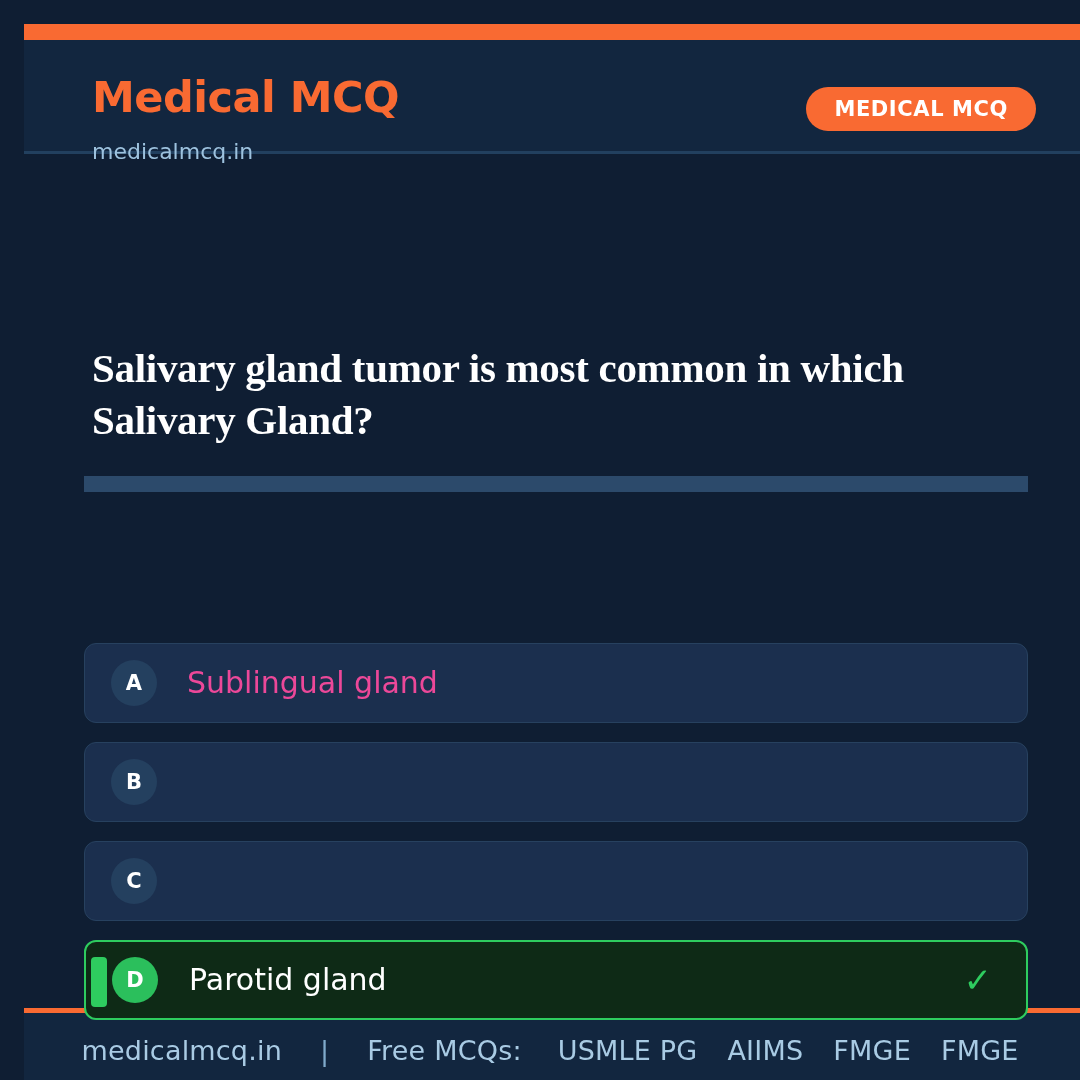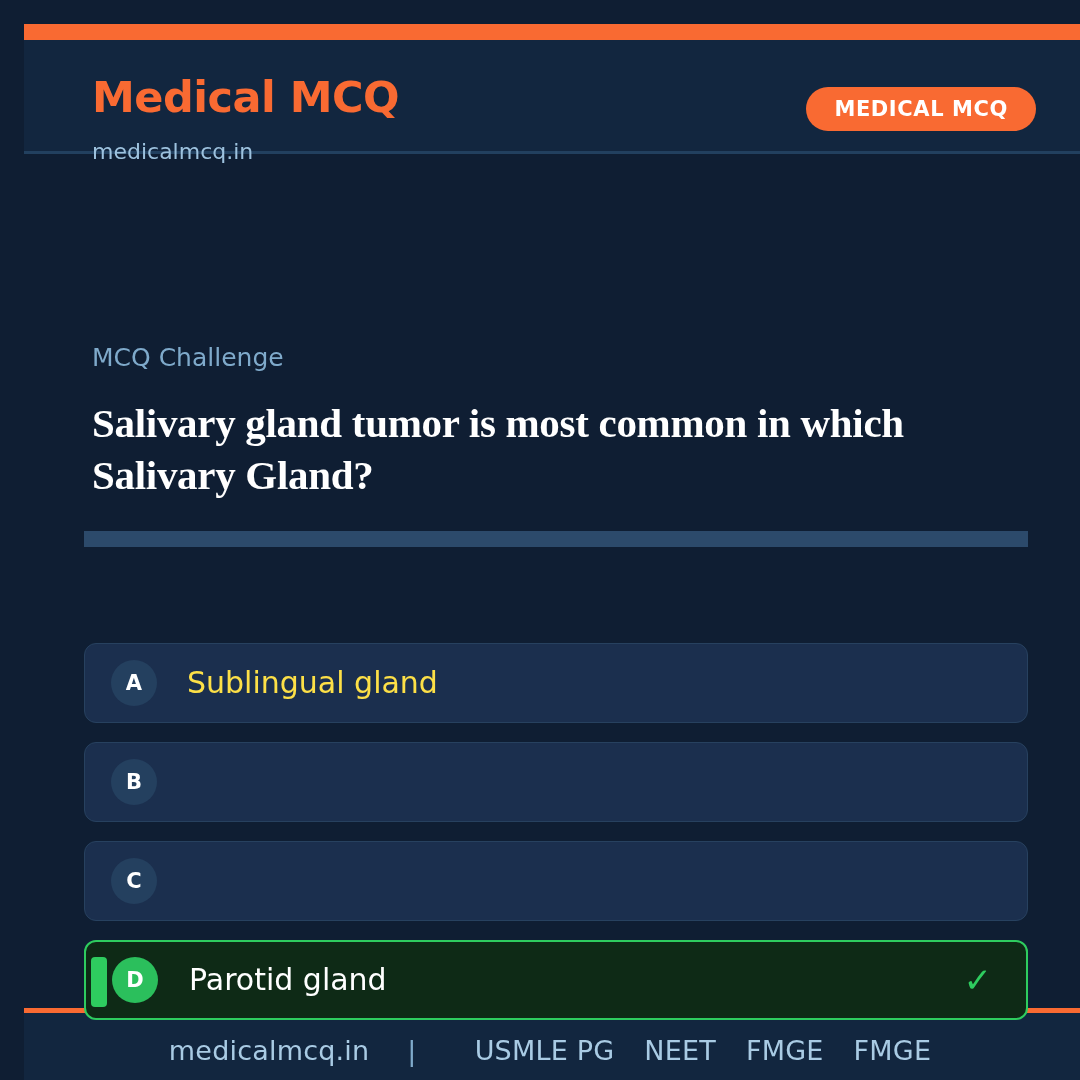--- a/index.html
+++ b/index.html
@@ -79,21 +79,21 @@
   }
   .option-badge {
     width:46px; height:46px; border-radius:50%;
     background:#24405F; color:#FFFFFF;
     font-size:21px; font-weight:bold;
     display:flex; align-items:center; justify-content:center;
     flex:0 0 auto;
   }
   .option-label {
     margin-left:22px;
-    font-size:30px; color:#fde047; line-height:1.2;
+    font-size:30px; color:#ec4899; line-height:1.2;
     white-space:nowrap;
   }
   .option-check {
     margin-left:auto;
     font-size:34px; color:#2ECC5F; font-weight:bold;
     visibility:hidden;
   }
 
   
   .option.correct {
@@ -139,21 +139,20 @@
     <div class="brand">
       <div class="brand-title">Medical MCQ</div>
       <div class="brand-sub">medicalmcq.in</div>
     </div>
     <div class="header-badge">MEDICAL MCQ</div>
   </div>
 
   <div class="body">
 
     <div class="q-block">
-      <div class="q-kicker">MCQ Challenge</div>
       <div class="q-text">Salivary gland tumor is most common in which Salivary Gland?</div>
       <div class="q-divider"></div>
     </div>
 
     <div class="options">
         <div class="option">
           <div class="option-badge">A</div>
           <div class="option-label">Sublingual gland</div>
           <div class="option-check"></div>
         </div>
@@ -172,17 +171,18 @@
           <div class="option-check">✓</div>
         </div>
       </div>
 
   </div>
 
   <div class="footer">
     <div class="footer-inner">
       <span>medicalmcq.in</span>
       <span class="footer-sep">|</span>
-      <span class="footer-exams"><span>USMLE PG</span><span>NEET</span><span>FMGE</span><span>FMGE</span></span>
+      <span>Free MCQs:</span>
+      <span class="footer-exams"><span>USMLE PG</span><span>AIIMS</span><span>FMGE</span><span>FMGE</span></span>
     </div>
   </div>
 
 </div>
 
 </body></html>

